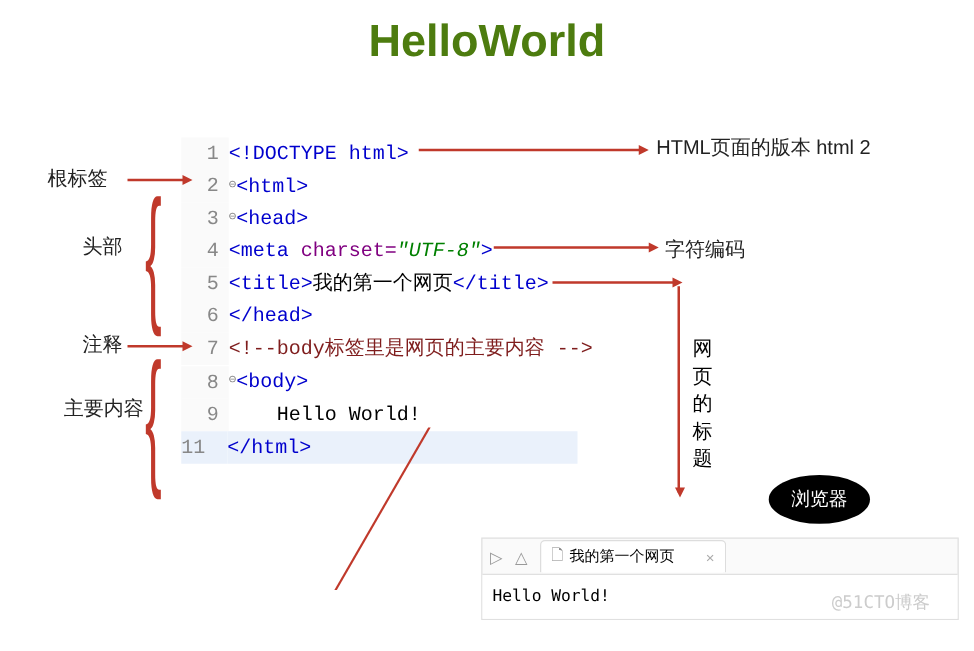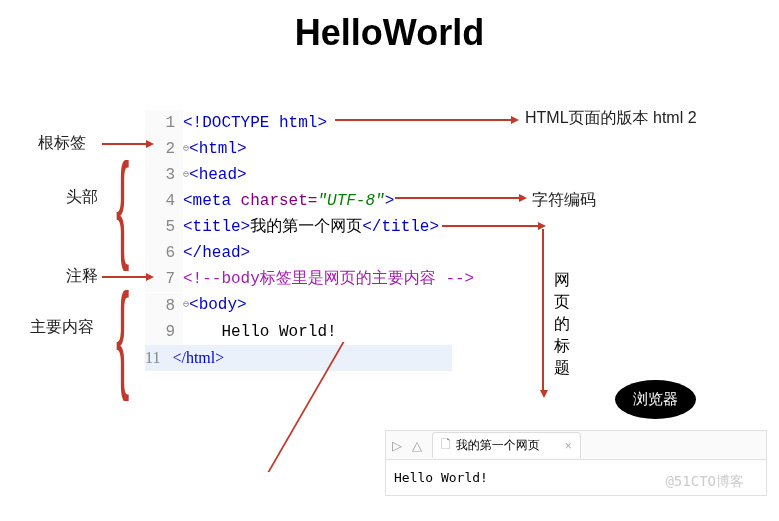--- a/index.html
+++ b/index.html
@@ -9,21 +9,21 @@
     height: 521px;
     position: relative;
     background: #fff;
   }
   .title {
     text-align: center;
     font-size: 36px;
     font-weight: bold;
     font-family: Arial, sans-serif;
     padding-top: 12px;
-    color: #000000;
+    color: #4d7c0f;
   }
   .code-block {
     position: absolute;
     left: 145px;
     top: 110px;
     font-family: Consolas, "Courier New", monospace;
     font-size: 16px;
     line-height: 26px;
     background: #fff;
   }
@@ -32,23 +32,23 @@
     display: inline-block;
     width: 30px;
     text-align: right;
     color: #888;
     padding-right: 8px;
     background: #fafafa;
   }
   .t-blue { color: #0000cd; }
   .t-purple { color: #800080; }
   .t-green { color: #008000; font-style: italic; }
-  .t-gray { color: #a21caf; }
+  .t-gray { color: #7f1d1d; }
   .t-fold { color: #888; font-size: 10px; vertical-align: middle; }
-  .hl { background: #eaf1fb; display: inline-block; width: 280px; font-family: Liberation Serif, serif; }
+  .hl { background: #eaf1fb; display: inline-block; width: 280px; }
   .note {
     position: absolute;
     font-size: 16px;
     color: #222;
   }
   .brace {
     position: absolute;
     color: #c0392b;
     font-size: 40px;
     transform: scaleY(3);
@@ -154,21 +154,21 @@
 
 <div class="note" style="left:38px; top:133px;">根标签</div>
 <div class="arrow-h" style="left:102px; top:143px; width:48px;"></div>
 
 <div class="note" style="left:66px; top:187px;">头部</div>
 <div class="brace" style="left:116px; top:185px;">{</div>
 
 <div class="note" style="left:66px; top:266px;">注释</div>
 <div class="arrow-h" style="left:102px; top:276px; width:48px;"></div>
 
-<div class="note" style="left:30px; top:317px;font-family:Liberation Serif, serif;">主要内容</div>
+<div class="note" style="left:51px; top:317px;font-family:Liberation Serif, serif;">主要内容</div>
 <div class="brace" style="left:116px; top:315px;">{</div>
 
 <div class="arrow-h" style="left:335px; top:119px; width:180px;"></div>
 <div class="note" style="left:525px; top:108px;">HTML页面的版本 html 2</div>
 
 <div class="arrow-h" style="left:395px; top:197px; width:128px;"></div>
 <div class="note" style="left:532px; top:190px;text-align:right;">字符编码</div>
 
 <div class="long-arrow" style="left:542px; top:229px; height:165px;"></div>
 <div class="arrow-h" style="left:442px; top:225px; width:100px;"></div>

